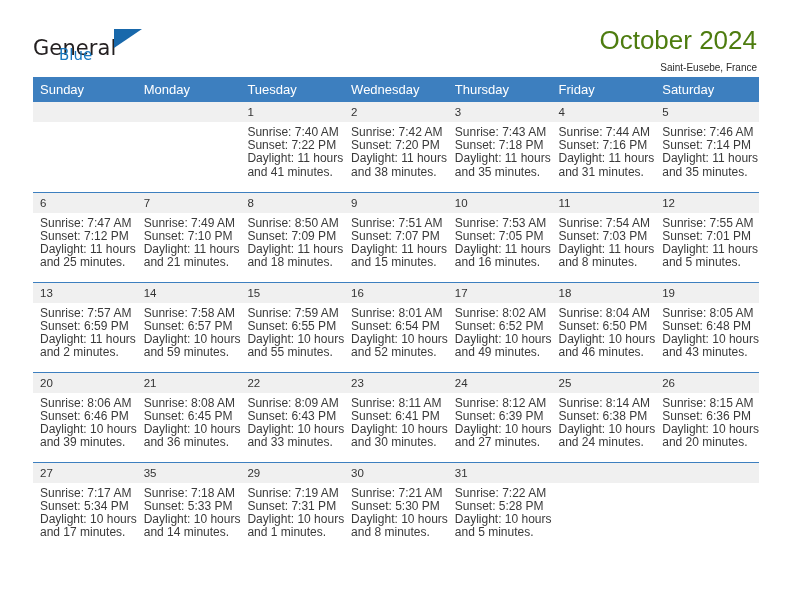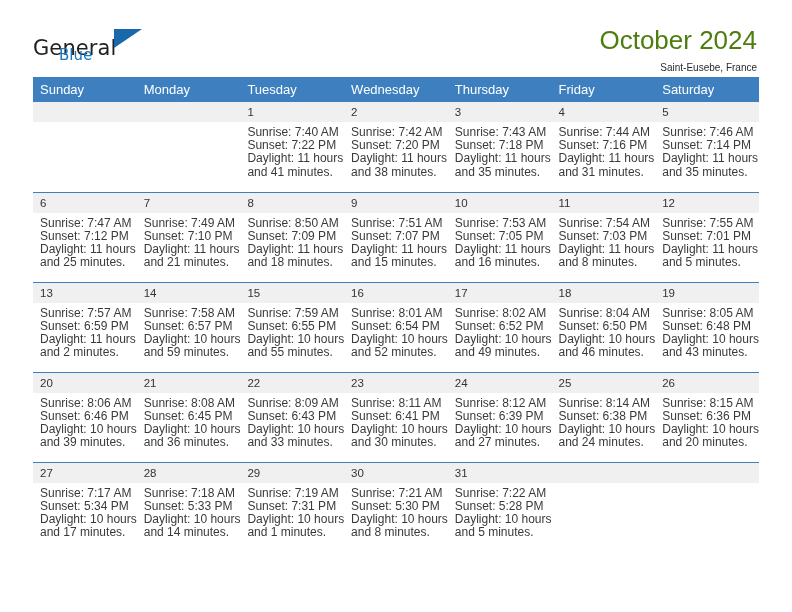--- a/index.html
+++ b/index.html
@@ -420,21 +420,21 @@
           <td>
             <div class="daynum">27</div>
             <div class="info">
               <div>Sunrise: 7:17 AM</div>
               <div>Sunset: 5:34 PM</div>
               <div>Daylight: 10 hours</div>
               <div>and 17 minutes.</div>
             </div>
           </td>
           <td>
-            <div class="daynum">28</div>
+            <div class="daynum">35</div>
             <div class="info">
               <div>Sunrise: 7:18 AM</div>
               <div>Sunset: 5:33 PM</div>
               <div>Daylight: 10 hours</div>
               <div>and 14 minutes.</div>
             </div>
           </td>
           <td>
             <div class="daynum">29</div>
             <div class="info">

